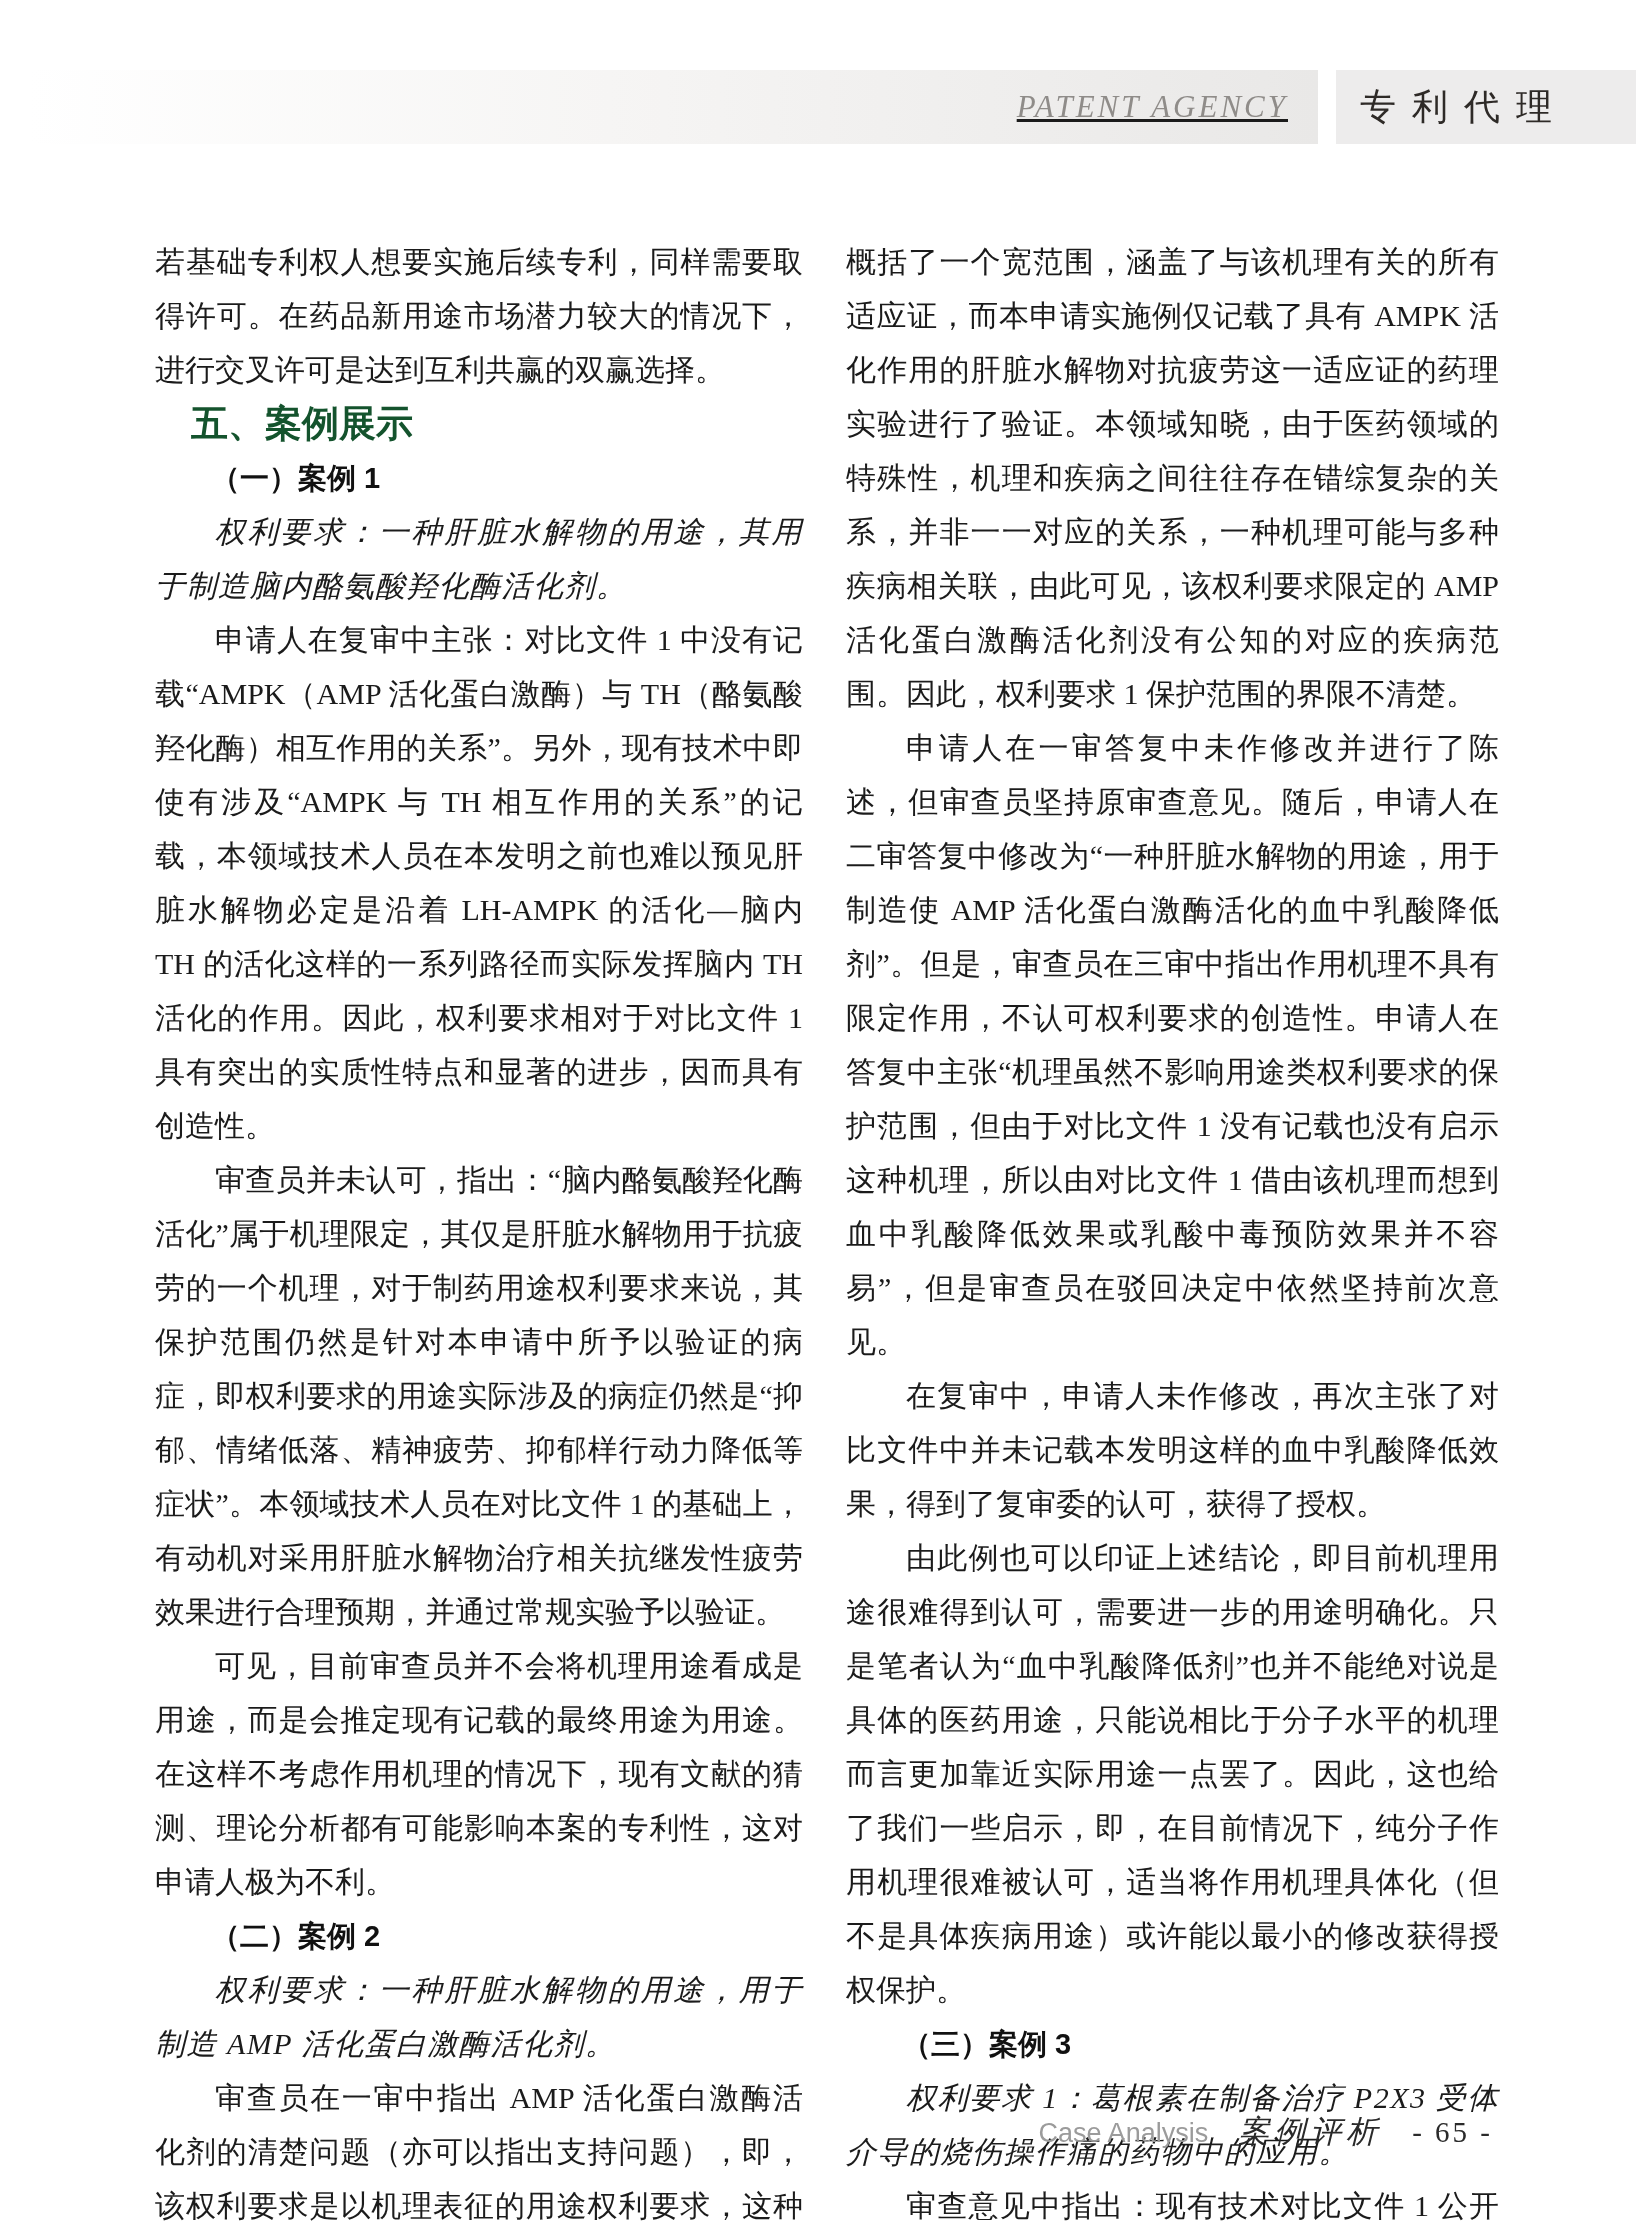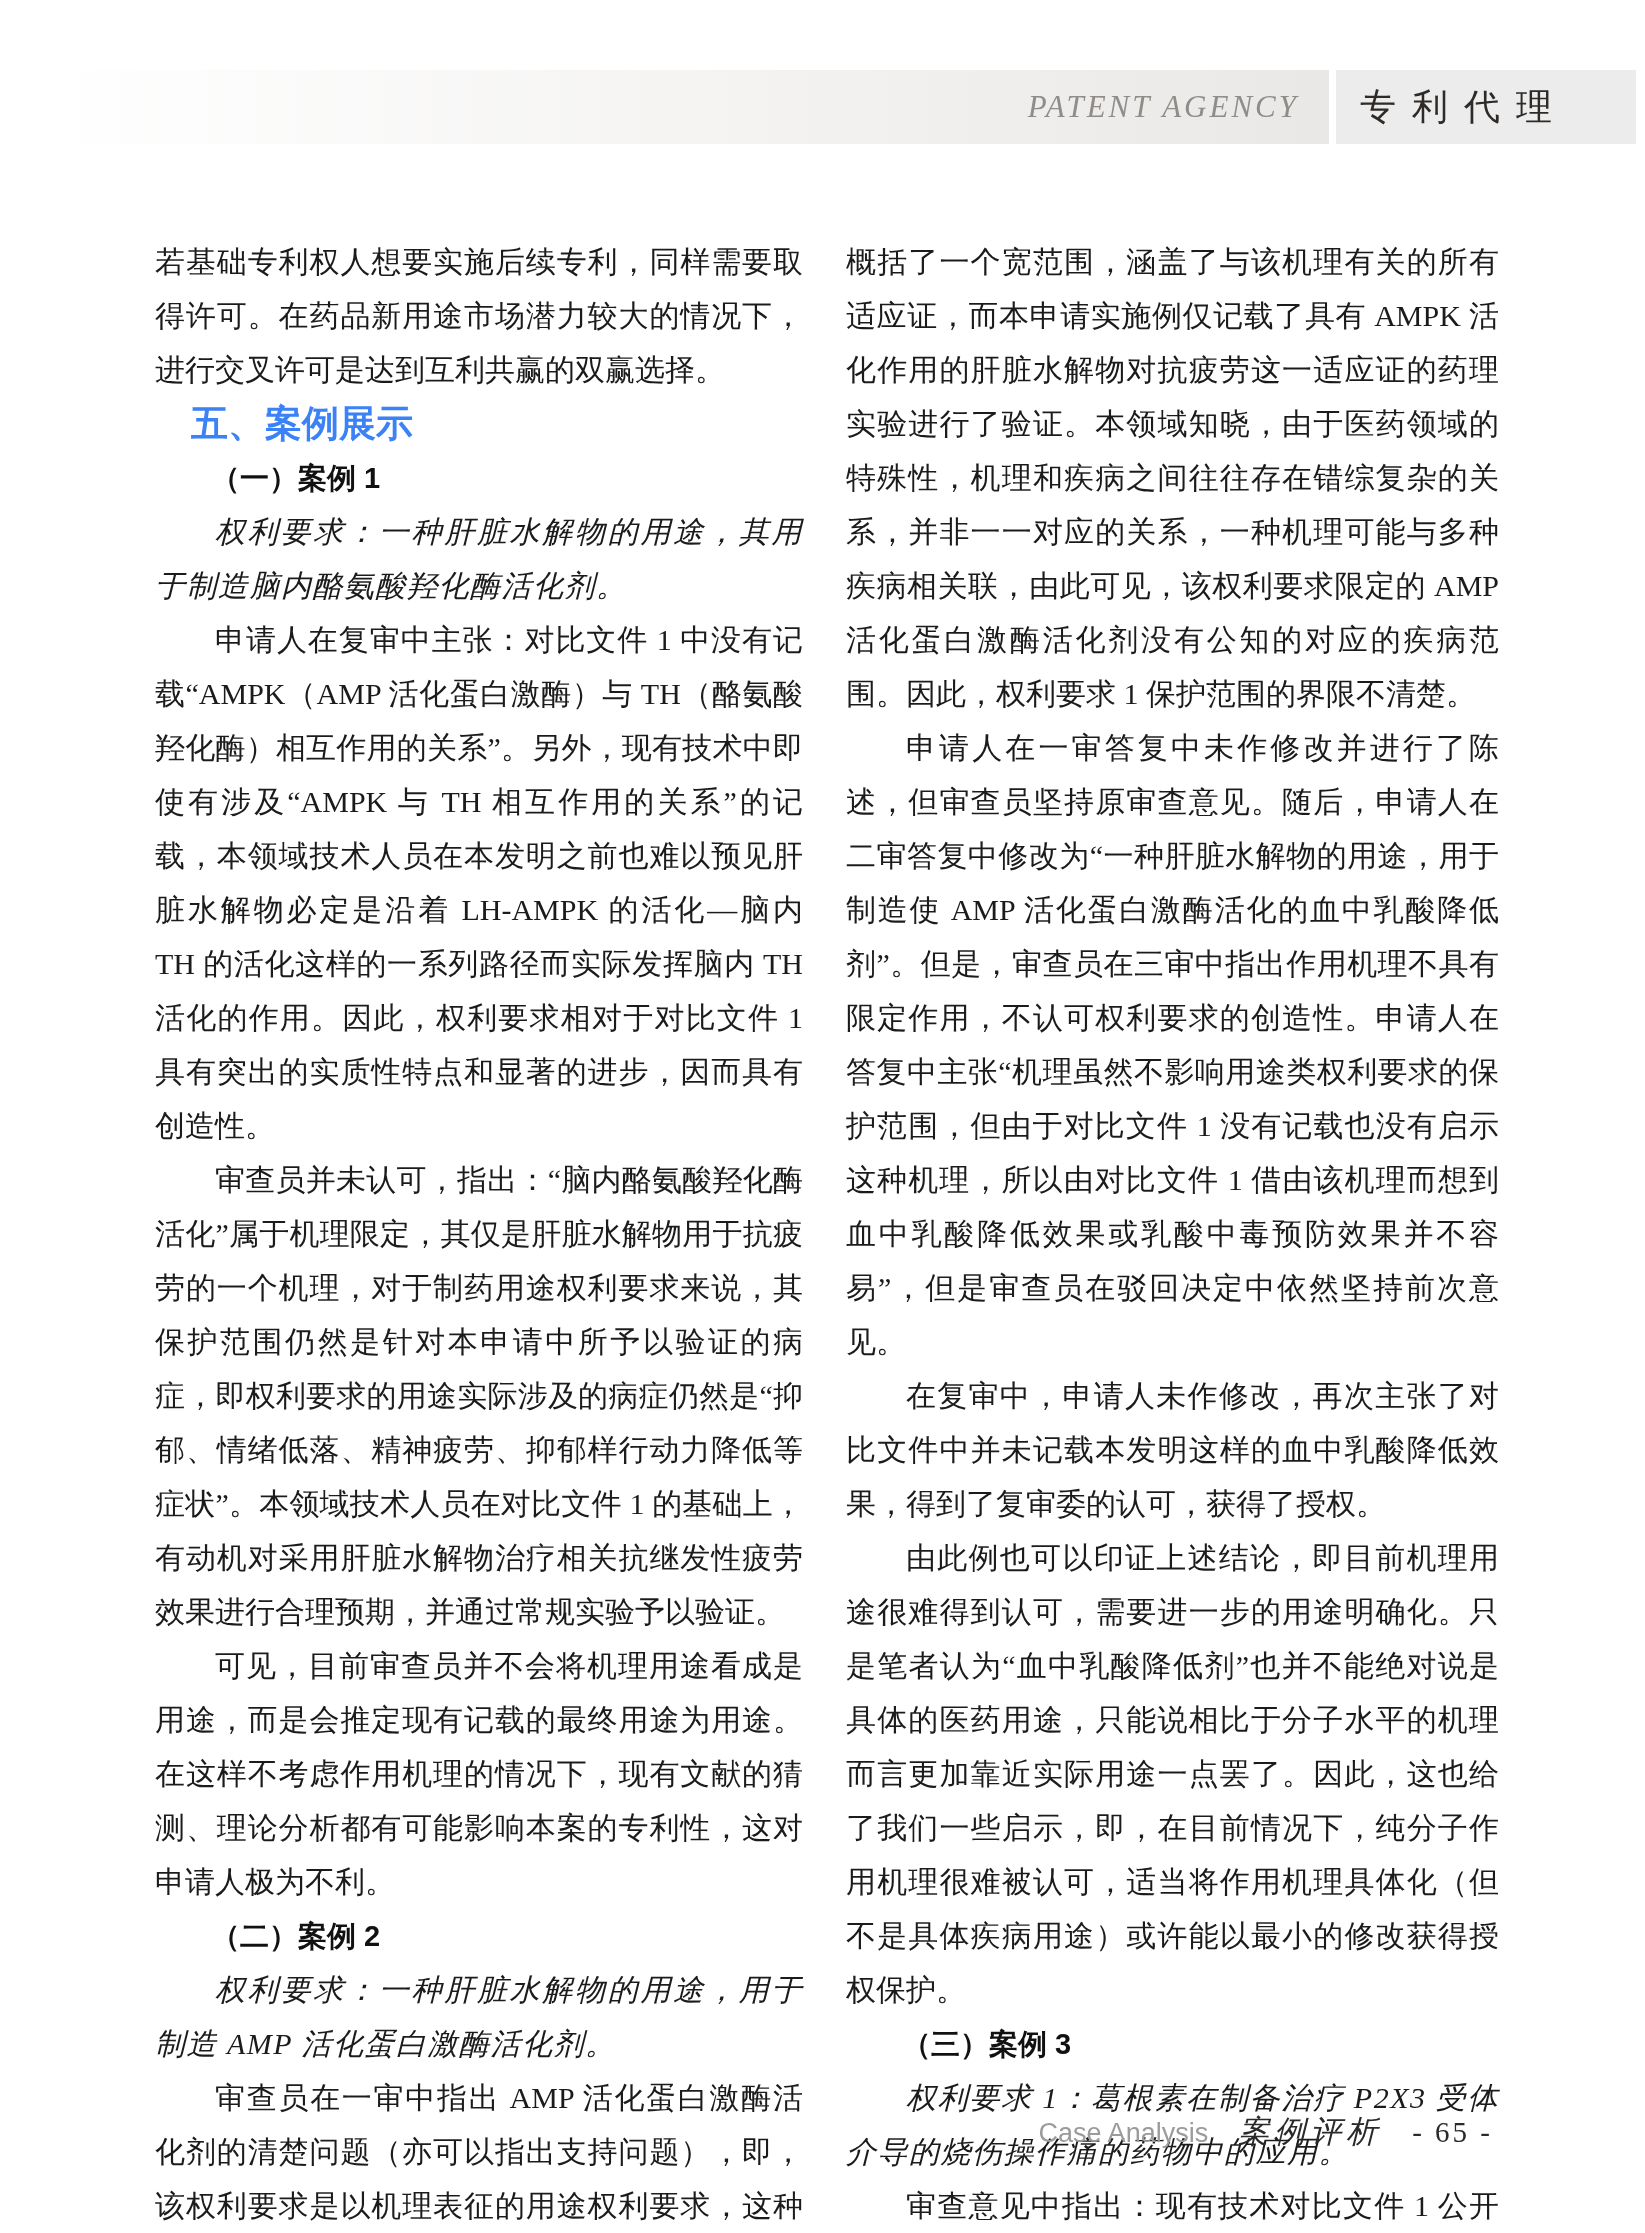--- a/index.html
+++ b/index.html
@@ -9,28 +9,29 @@
     height: 2234px;
     background: #ffffff;
     overflow: hidden;
     font-family: "Liberation Serif", serif;
     color: #1b1b1b;
   }
 
   
   .header-bar {
     position: absolute;
-    left: 40px; top: 70px;
+    left: 29px; top: 70px;
     width: 1289px; height: 74px;
     background: linear-gradient(90deg, #ffffff 0%, #f6f5f4 45%, #e9e8e7 100%);
     display: flex;
     align-items: center;
     justify-content: flex-end;
     padding-right: 30px;
     box-sizing: border-box;
+    text-decoration: underline;
   }
   .patent-agency-en {
     font-family: "Liberation Serif", serif;
     font-style: italic;
     font-size: 31px;
     letter-spacing: 3px;
     color: #8f8c89;
   }
   .header-box {
     position: absolute;
@@ -69,21 +70,21 @@
   .blk.claim {
     text-indent: 60px;
     font-style: italic;
     letter-spacing: 1.5px;
   }
   .blk.heading1 {
     text-indent: 36px;
     font-family: "Liberation Sans", sans-serif;
     font-weight: bold;
     font-size: 37px;
-    color: #3b82f6;
+    color: #14532d;
   }
   .blk.heading2 {
     text-indent: 56px;
     font-family: "Liberation Sans", sans-serif;
     font-weight: bold;
     font-size: 29px;
     color: #111111;
   }
 
   

